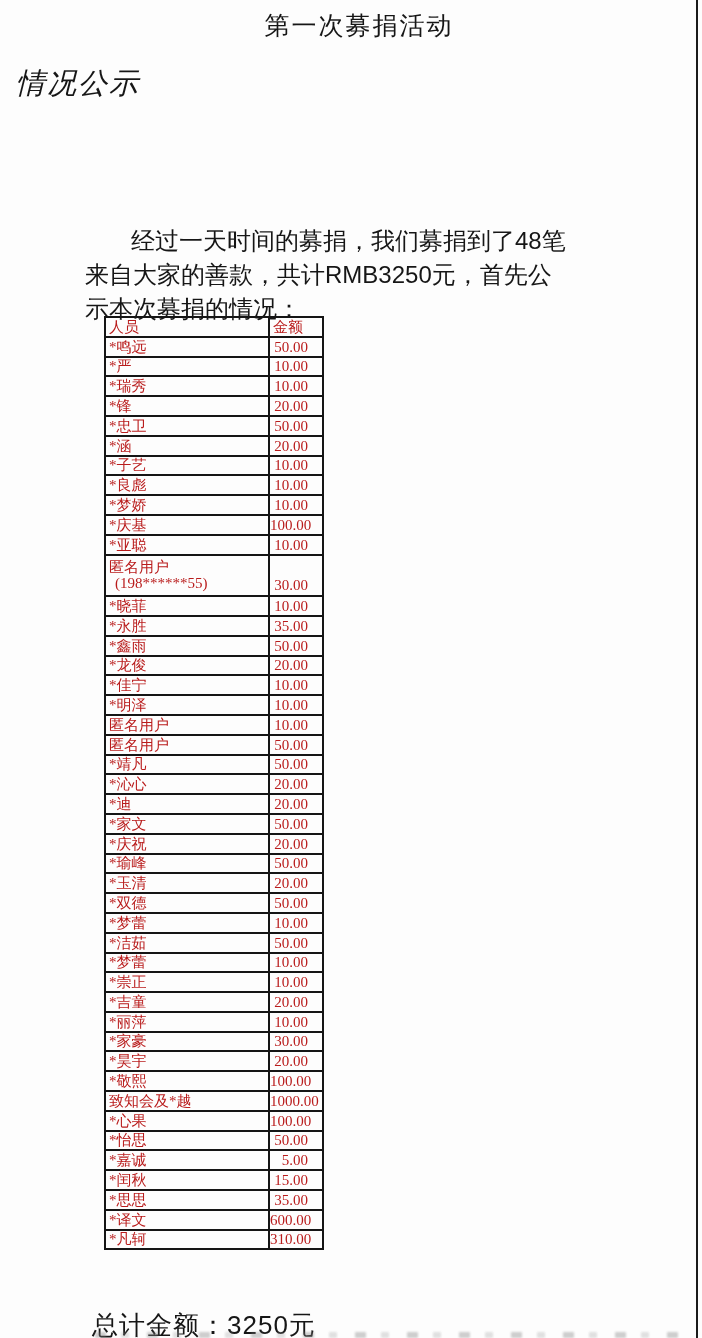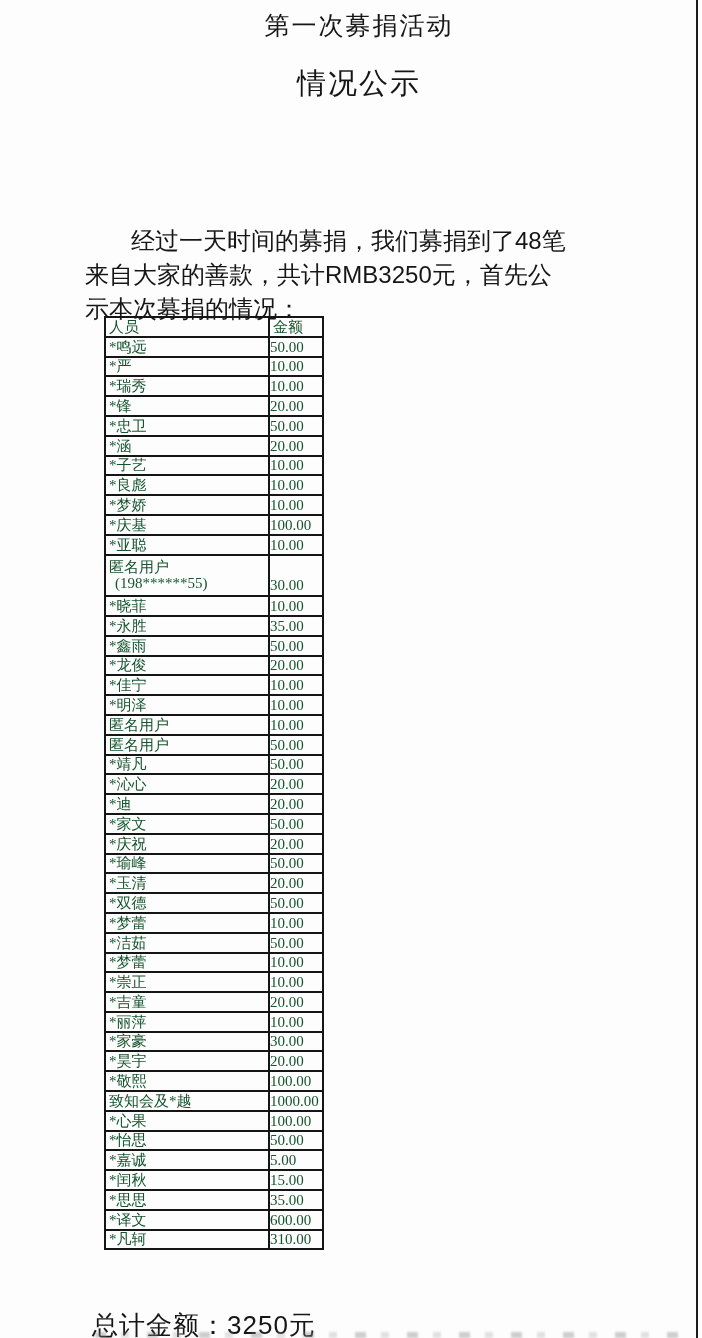--- a/index.html
+++ b/index.html
@@ -21,24 +21,24 @@
     text-align: center;
     font-size: 25px;
     letter-spacing: 2px;
     white-space: nowrap;
   }
   .page-subtitle {
     position: absolute;
     top: 64px;
     left: 16px;
     right: 0;
-    text-align: center;
     font-size: 29px;
     letter-spacing: 2px;
     white-space: nowrap;
+    font-style: italic;
   }
 
   .intro {
     position: absolute;
     top: 224px;
     left: 85px;
     width: 580px;
     font-size: 24px;
     line-height: 34px;
   }
@@ -47,36 +47,36 @@
 
   table.donation-table {
     position: absolute;
     top: 316px;
     left: 104px;
     border-collapse: collapse;
     table-layout: fixed;
     width: 218px;
     font-family: "Liberation Serif", "DejaVu Serif", serif;
     font-size: 15px;
-    color: #14532d;
+    color: #b91c1c;
   }
   .donation-table col.c-name { width: 164px; }
   .donation-table col.c-amt  { width: 54px; }
   .donation-table th, .donation-table td {
     border: 2px solid #151515;
     padding: 0;
     height: 17.8px;
     line-height: 1.08;
     font-weight: normal;
     vertical-align: middle;
     overflow: hidden;
   }
   .donation-table th { text-align: left; padding-left: 3px; }
   .donation-table td.name-cell { text-align: left; padding-left: 3px; }
-  .donation-table td.amt-cell  { padding-right: 6px; }
+  .donation-table td.amt-cell  { text-align: right; padding-right: 14px; }
   .donation-table tr.tall-row td { height: 37.6px; }
   .donation-table tr.tall-row td.amt-cell { vertical-align: bottom; padding-bottom: 2px; }
   .donation-table .name-line2 { padding-left: 6px; }
 
   .total-line {
     position: absolute;
     top: 1308px;
     left: 92px;
     font-size: 26px;
     letter-spacing: 1px;

